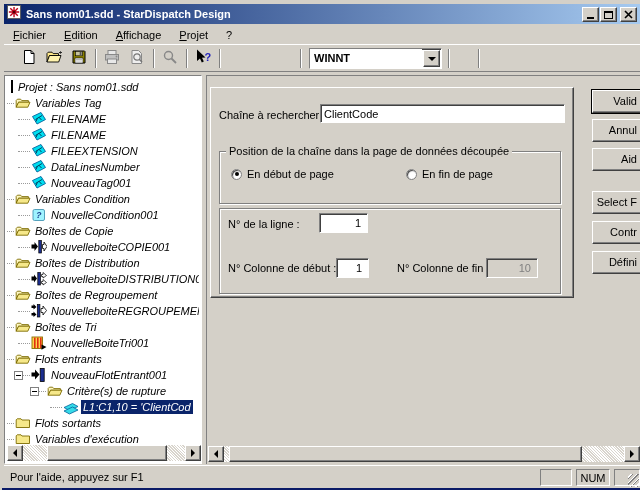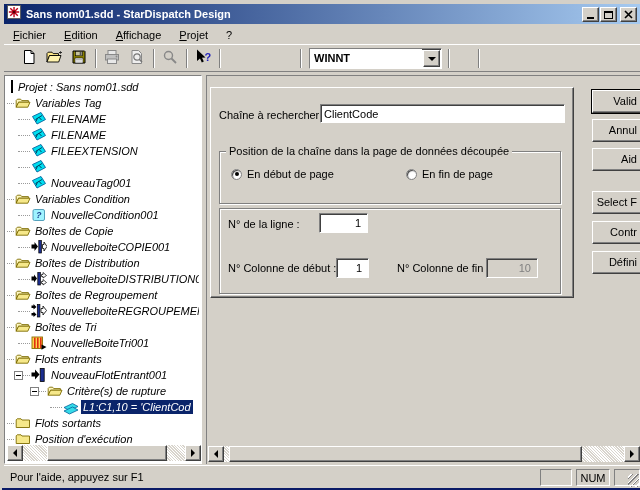--- a/index.html
+++ b/index.html
@@ -217,20 +217,21 @@
               <path d="M4.5 8.5 L11 4.5 M8 6.3 L10.5 9 M6.3 7.5 L5 10.5" stroke="#003050" stroke-width="0.9" fill="none"></path>
             </svg></span>
           <span class="tree-label" style="left: 42px;">FILEEXTENSION</span>
         </div>
         <div class="tree-row" style="top: 81px;">
           <span class="stub" style="left: 11px; width: 12px;"></span>
           <span class="tree-icon" style="left: 24px;"><svg width="16" height="16" viewBox="0 0 16 16">
               <polygon points="1.5,5.5 10,1.5 14.5,8.5 6,13" fill="#00dff0" stroke="#00629c" stroke-width="0.9"></polygon>
               <path d="M4.5 8.5 L11 4.5 M8 6.3 L10.5 9 M6.3 7.5 L5 10.5" stroke="#003050" stroke-width="0.9" fill="none"></path>
             </svg></span>
+          <span class="tree-label" style="left: 42px;">DataLinesNumber</span>
         </div>
         <div class="tree-row" style="top: 97px;">
           <span class="stub" style="left: 11px; width: 12px;"></span>
           <span class="tree-icon" style="left: 24px;"><svg width="16" height="16" viewBox="0 0 16 16">
               <polygon points="1.5,5.5 10,1.5 14.5,8.5 6,13" fill="#00dff0" stroke="#00629c" stroke-width="0.9"></polygon>
               <path d="M4.5 8.5 L11 4.5 M8 6.3 L10.5 9 M6.3 7.5 L5 10.5" stroke="#003050" stroke-width="0.9" fill="none"></path>
             </svg></span>
           <span class="tree-label" style="left: 42px;">NouveauTag001</span>
         </div>
         <div class="tree-row" style="top: 113px;">
@@ -360,21 +361,21 @@
           <span class="tree-icon" style="left: 8px;"><svg width="16" height="16" viewBox="0 0 16 16">
               <path d="M1.2 12.5 V4.8 L2.2 3.8 H6 L7 5 H14.5 V12.5 Z" fill="#f6e88a" stroke="#7d6b00" stroke-width="0.9"></path>
             </svg></span>
           <span class="tree-label" style="left: 26px;">Flots sortants</span>
         </div>
         <div class="tree-row" style="top: 353px;">
           <span class="stub" style="left: -5px; width: 12px;"></span>
           <span class="tree-icon" style="left: 8px;"><svg width="16" height="16" viewBox="0 0 16 16">
               <path d="M1.2 12.5 V4.8 L2.2 3.8 H6 L7 5 H14.5 V12.5 Z" fill="#f6e88a" stroke="#7d6b00" stroke-width="0.9"></path>
             </svg></span>
-          <span class="tree-label" style="left: 26px;">Position d'exécution</span>
+          <span class="tree-label" style="left: 26px;">Variables d'exécution</span>
         </div>
       </div>
     <div class="hscroll" style="left:2px;bottom:2px;width:194px">
       <div class="sb-arrow raised" style="left:0">
           <div class="tri-l"></div>
         </div>
       <div class="sb-thumb raised" style="left:40px;width:120px"></div>
       <div class="sb-arrow raised" style="right:0">
           <div class="tri-r"></div>
         </div>

